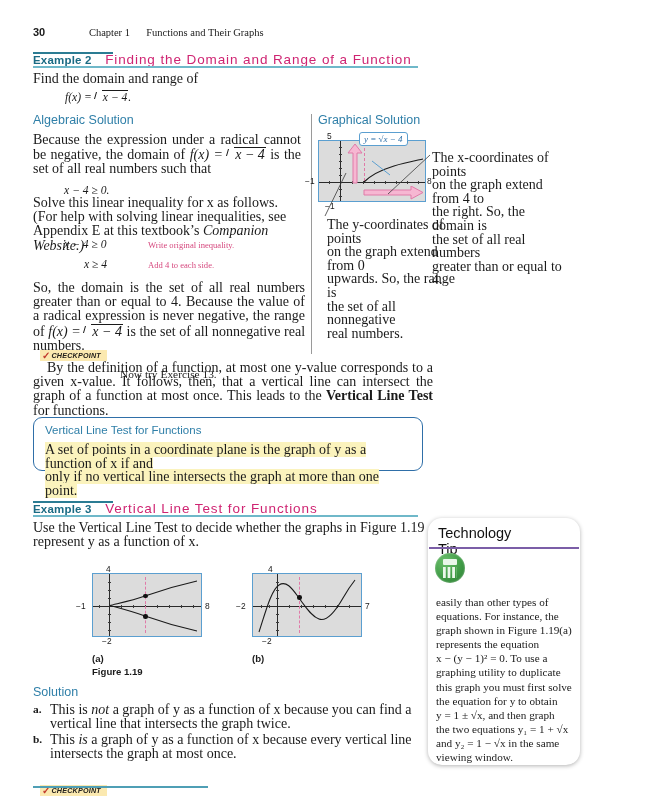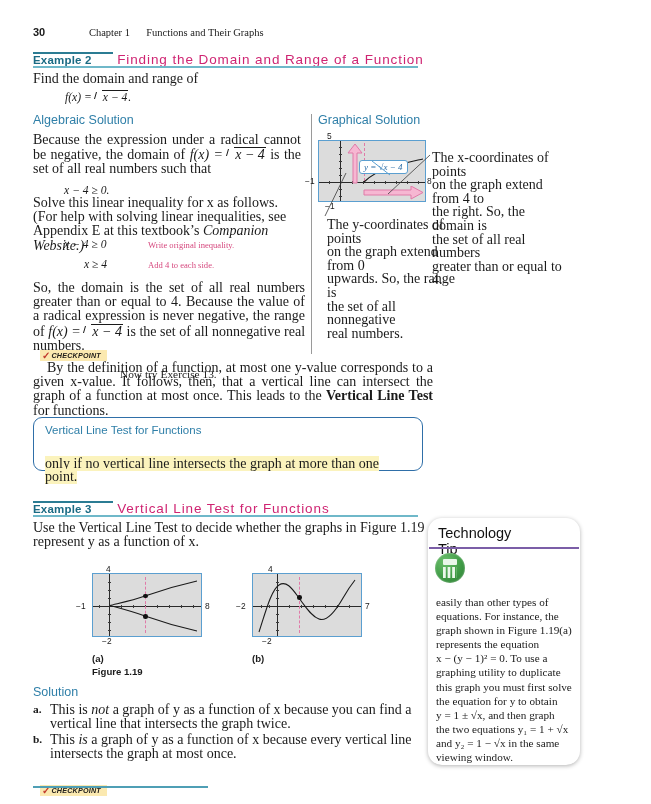--- a/index.html
+++ b/index.html
@@ -12,21 +12,21 @@
 
   
   .runhead{position:absolute;left:33px;top:26px;width:420px;font-size:10.5px;}
   .runhead .pg{font-family:"Liberation Sans",sans-serif;font-weight:bold;font-size:11px;}
   .runhead .ch{margin-left:41px;}
   .runhead .ch-sp{display:inline-block;width:11px;}
 
   
   .exhead{position:absolute;font-family:"Liberation Sans",sans-serif;}
   .exhead .num{color:#1b6b84;font-weight:bold;font-size:11.5px;letter-spacing:.2px;}
-  .exhead .ttl{color:#cf2472;font-size:13.5px;letter-spacing:.9px;margin-left:21px;}
+  .exhead .ttl{color:#cf2472;font-size:13.5px;letter-spacing:.9px;margin-left:9px;}
   .exrule{position:absolute;height:2px;background:#6fb8c9;}
 
   .body-text{position:absolute;font-size:14px;line-height:14.2px;text-align:justify;}
   .nojust{text-align:left;}
 
   i.m,span.m{font-style:italic;}
   .mathline{position:absolute;font-size:11.6px;font-style:italic;}
 
   
   .rad{display:inline-block;position:relative;padding-left:7px;}
@@ -203,21 +203,21 @@
 
     <svg width="62" height="14" style="position:absolute;left:44px;top:45px;" class="parrow">
       <polygon points="1,4 48,4 48,0 60,6.5 48,13 48,9 1,9" fill="#f6b7d2" stroke="#e07aa8" stroke-width="1"></polygon>
     </svg>
   </div>
 
   <div class="glabel" style="left:305px;top:176px;">−1</div>
   <div class="glabel" style="left:427px;top:176px;">8</div>
   <div class="glabel" style="left:325px;top:201px;">−1</div>
 
-  <div class="bubble" style="left:359px;top:160px;">
+  <div class="bubble" style="left:359px;top:132px;">
     <span>y = √x − 4</span>
   </div>
   <svg width="24" height="18" style="position:absolute;left:370px;top:160px;">
     <path d="M2,1 L20,15" stroke="#5b9fd0" stroke-width="1" fill="none"></path>
   </svg>
 
   <div class="body-text nojust" style="left:432px;top:151px;width:135px;line-height:13.6px;">
     <span>The x-coordinates of points</span><br>
     <span>on the graph extend from 4 to</span><br>
     <span>the right. So, the domain is</span><br>
@@ -243,21 +243,21 @@
     <span style="display:inline-block;width:14px;"></span><span>By the definition of a function, at most one y-value corresponds to a given</span>
     <span>x-value. It follows, then, that a vertical line can intersect the graph of a function at most</span>
     <span>once. This leads to the</span>
     <b>Vertical Line Test</b>
     <span>for functions.</span>
   </div>
 
   <div class="vltbox" style="left:33px;top:417px;width:388px;height:52px;"></div>
   <div class="vlttitle" style="left:45px;top:424px;">Vertical Line Test for Functions</div>
   <div class="body-text nojust" style="left:45px;top:443px;width:364px;line-height:13.6px;">
-    <br>
+    <span class="hl">A set of points in a coordinate plane is the graph of y as a function of x if and</span><br>
     <span class="hl">only if no vertical line intersects the graph at more than one point.</span>
   </div>
 
   <div class="exhead" style="left:33px;top:499px;">
     <span class="num">Example 3</span>
     <span class="ttl">Vertical Line Test for Functions</span>
   </div>
   <div class="exrule" style="left:33px;top:501px;width:80px;background:#2b7c93;"></div>
   <div class="exrule" style="left:33px;top:515px;width:385px;"></div>
 

